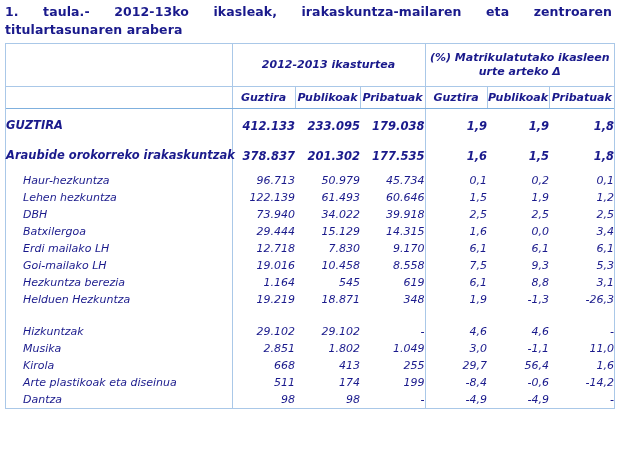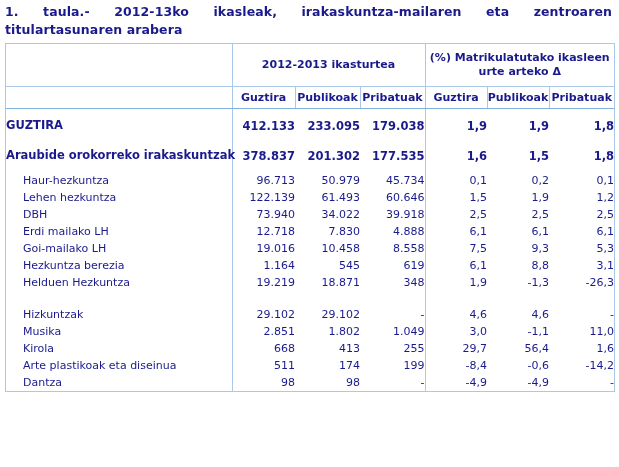--- a/index.html
+++ b/index.html
@@ -48,20 +48,21 @@
     margin: 4px 4px 0 5px;
     border: 1px solid #aac8e8;
     border-bottom: 1px solid #aac8e8;
     box-sizing: border-box;
     width: 610px;
   }
   table.main {
     border-collapse: collapse;
     width: 100%;
     table-layout: fixed;
+    font-style: italic;
   }
   table.main th, table.main td {
     padding: 0;
     margin: 0;
     font-size: 11px;
     color: #1a1a8c;
     vertical-align: middle;
   }
 
   
@@ -237,24 +238,33 @@
           <tr class="row">
             <td class="lbl"><span class="ind1">DBH</span></td>
             <td class="num sep-left">73.940</td>
             <td class="num">34.022</td>
             <td class="num">39.918</td>
             <td class="num sep-left2">2,5</td>
             <td class="num">2,5</td>
             <td class="num">2,5</td>
           </tr>
           <tr class="row">
+            <td class="lbl"><span class="ind1">Batxilergoa</span></td>
+            <td class="num sep-left">29.444</td>
+            <td class="num">15.129</td>
+            <td class="num">14.315</td>
+            <td class="num sep-left2">1,6</td>
+            <td class="num">0,0</td>
+            <td class="num">3,4</td>
+          </tr>
+          <tr class="row">
             <td class="lbl"><span class="ind1">Erdi mailako LH</span></td>
             <td class="num sep-left">12.718</td>
             <td class="num">7.830</td>
-            <td class="num">4.888</td>
+            <td class="num">9.170</td>
             <td class="num sep-left2">6,1</td>
             <td class="num">6,1</td>
             <td class="num">6,1</td>
           </tr>
           <tr class="row">
             <td class="lbl"><span class="ind1">Goi-mailako LH</span></td>
             <td class="num sep-left">19.016</td>
             <td class="num">10.458</td>
             <td class="num">8.558</td>
             <td class="num sep-left2">7,5</td>

